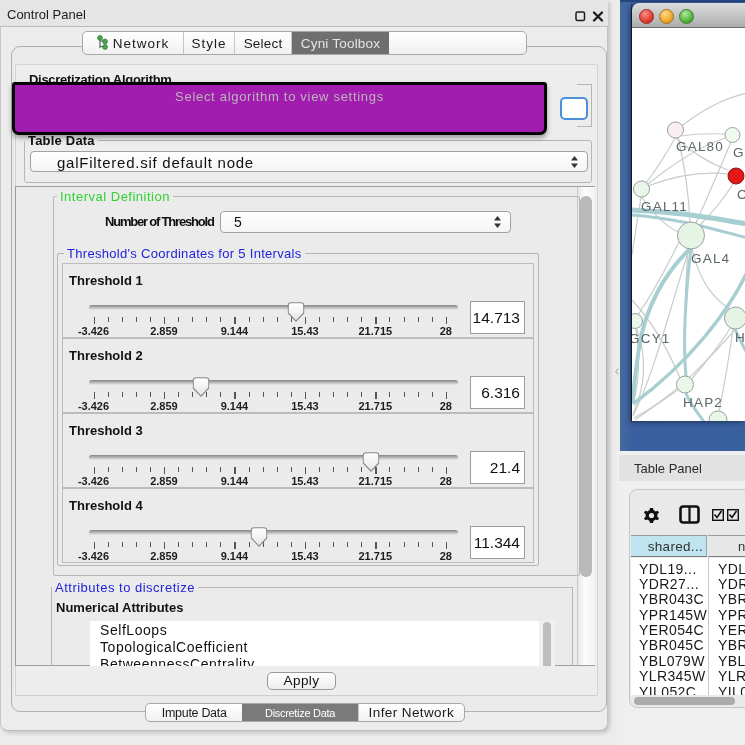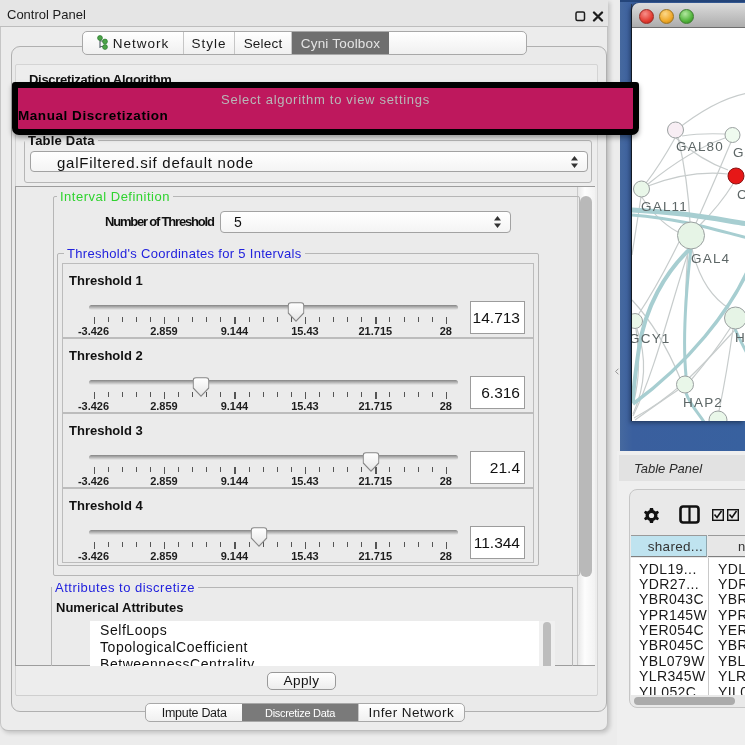--- a/index.html
+++ b/index.html
@@ -46,21 +46,21 @@
   border:1px solid #999; border-radius:5px; font-size:13.5px; letter-spacing:0.4px; color:#111; text-align:center; line-height:16px; }
 
 #rdesk { left:608px; top:0; width:137px; height:745px; background:#ececec; }
 #bluep { left:620px; top:0; width:125px; height:451px; background:linear-gradient(90deg,#46699f,#3a5f9e 10%,#38619f); }
 #macwin { left:632px; top:3px; width:113px; height:418px; border-radius:7px 0 0 0;
   box-shadow:-1px 0 1px rgba(0,0,0,0.5), -2px 2px 4px rgba(0,0,0,0.35); }
 #mactitle { left:0; top:0; width:113px; height:25px; border-radius:7px 0 0 0;
   background:linear-gradient(#dcdcdc,#adadad); border-bottom:1px solid #6e6e6e; }
 #maccanvas { left:0; top:25px; width:113px; height:393px; background:#ffffff; overflow:hidden; }
 .light { position:absolute; top:6px; width:15px; height:15px; border-radius:50%; }
-#tpbar { left:619px; top:455px; width:126px; height:26px; background:#e2e2e2;font-style:italic; }
+#tpbar { left:619px; top:455px; width:126px; height:26px; background:#e2e2e2; }
 #tpbar .t { position:absolute; left:15px; top:6px; font-size:13px; color:#2c2c2c; }
 #tablebox { left:629px; top:489px; width:130px; height:219px; background:#e9e9e9;
   border:1px solid #c6c6c6; border-radius:8px 0 0 8px; }
 .hdr1 { position:absolute; left:1px; top:45px; width:76px; height:22px; background:#bfe3ef;
   border-top:1px solid #9a9a9a; border-bottom:1px solid #7f7f7f; border-right:1px solid #8fa6ad;
   font-size:13.5px; letter-spacing:0.3px; color:#333; text-align:right; padding-right:3px; line-height:21px; }
 .hdr2 { position:absolute; left:78px; top:45px; width:52px; height:22px; background:#e7e7e7;
   border-top:1px solid #9a9a9a; border-bottom:1px solid #7f7f7f; font-size:13px; color:#333;
   text-align:left; padding-left:30px; line-height:21px; }
 #rows { position:absolute; left:1px; top:68px; width:129px; height:137px; background:#fff; overflow:hidden; font-size:14px; letter-spacing:0.4px; color:#1a1a1a; padding-top:3.5px; }
@@ -444,16 +444,15 @@
 </div>
 
 <div class="abs" id="applybtn">Apply</div>
 <div class="abs" style="left:16px; top:695px; width:581px; height:1px; background:#cfcfcf;"></div>
 <div class="abs tbar" style="left:145px; top:703px; width:320px; height:19px;">
   <div class="seg" style="width:97px; font-size:12.5px; letter-spacing:-0.3px;">Impute Data</div>
   <div class="seg sel" style="width:116px; font-size:11px; letter-spacing:-0.3px; background:#7a7a7a; color:#ffffff;">Discretize Data</div>
   <div class="seg" style="width:107px; border-left:1px solid #c6c6c6; letter-spacing:0.4px;">Infer Network</div>
 </div>
 
-<div class="abs" style="left:12px; top:82px; width:627px; height:53px; background:#be185d; border:6px solid #000000; border-radius:3px 3px 7px 7px; box-shadow:0 3px 5px rgba(0,0,0,0.35);">
+<div class="abs" style="left:12px; top:82px; width:535px; height:53px; background:#a21caf; border:3px solid #000000; border-radius:3px 3px 7px 7px; box-shadow:0 3px 5px rgba(0,0,0,0.35);">
   <div style="position:absolute; left:0; right:0; top:4px; text-align:center; font-size:13px; color:#b8b8b8; letter-spacing:0.7px;">Select algorithm to view settings</div>
-  <div style="position:absolute; left:0px; top:20px; font-size:13.5px; font-weight:bold; color:#000; letter-spacing:0.55px;">Manual Discretization</div>
 </div>
 
 </body></html>

